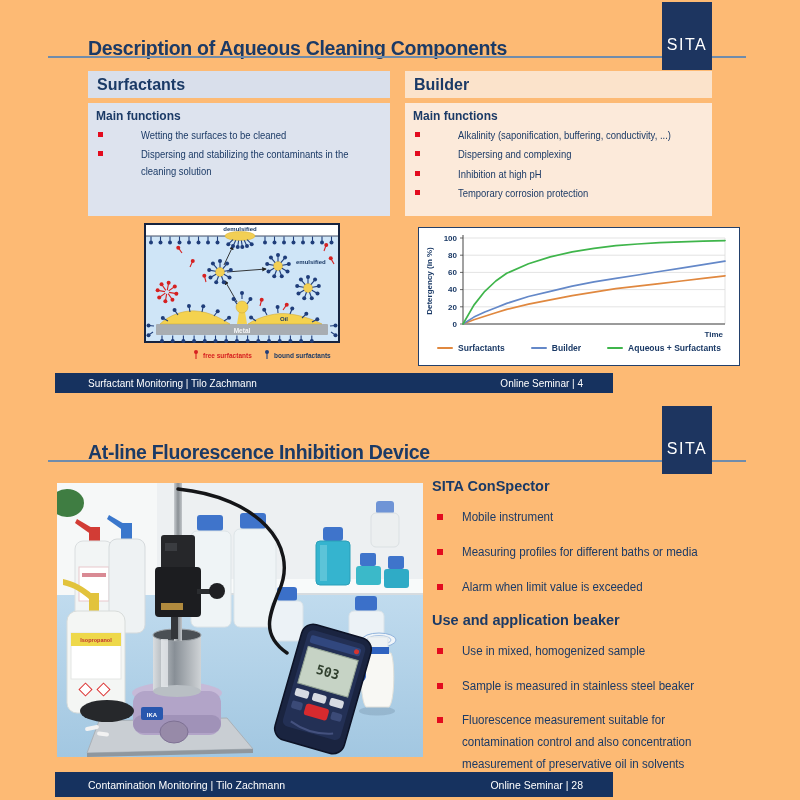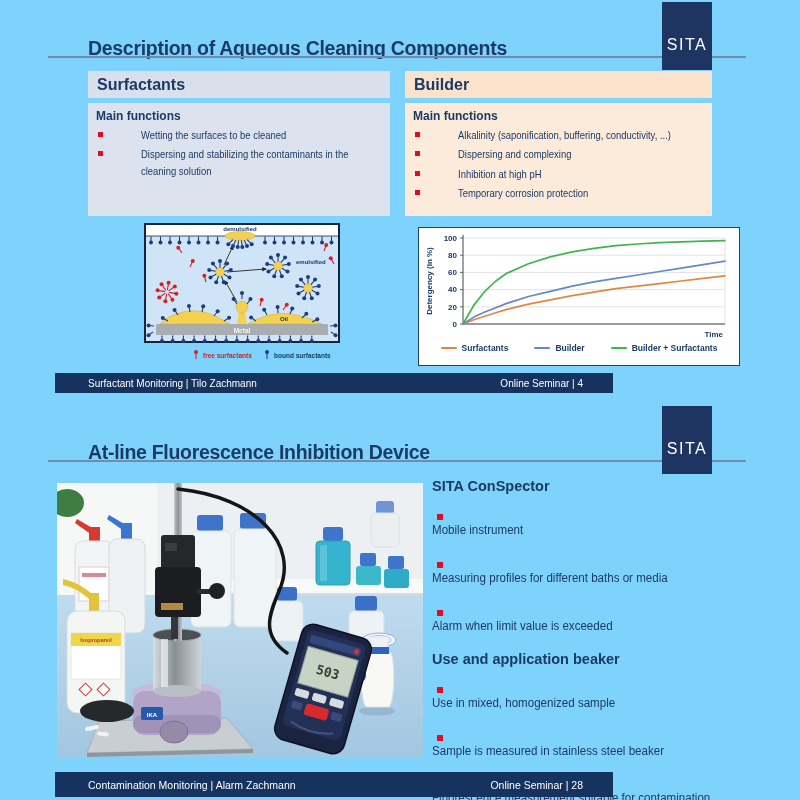--- a/index.html
+++ b/index.html
@@ -1,16 +1,16 @@
 <!DOCTYPE html>
 <html><head>
 <meta charset="utf-8">
 <style>
   html,body{margin:0;padding:0;background:#ffffff;}
-  .page{position:relative;width:800px;height:800px;background:#7dd3fc;overflow:hidden;
+  .page{position:relative;width:800px;height:800px;background:#fdba74;overflow:hidden;
         font-family:"Liberation Sans",sans-serif;color:#1b3a66;}
   .slide-title{position:absolute;left:88px;font-size:19.5px;font-weight:bold;color:#1b3a66;letter-spacing:-0.3px;white-space:nowrap;}
   #s1-title{top:24px;}
   #s2-title{top:428px;}
   .rule{position:absolute;left:48px;width:698px;height:2px;background:#708cab;}
   #s1-rule{top:56px;}
   #s2-rule{top:460px;}
   .logo{position:absolute;left:662px;width:50px;height:68px;background:#1d3560;color:#fff;
         display:flex;align-items:flex-end;justify-content:center;font-size:16px;letter-spacing:1.5px;
         padding-bottom:16px;box-sizing:border-box;}
@@ -36,21 +36,21 @@
   .chart-legend{display:flex;justify-content:center;gap:26px;font-size:8.5px;font-weight:bold;color:#1b3a66;margin-top:1px;}
   .leg-item{display:flex;align-items:center;gap:5px;}
   .leg-swatch{width:16px;height:2.5px;border-radius:1px;background:#999;}
   .footer{position:absolute;left:55px;width:558px;background:#16325f;color:#fff;display:flex;
           justify-content:space-between;align-items:center;padding:0 30px 0 33px;box-sizing:border-box;}
   #f1{top:373px;height:20px;font-size:10px;}
   #f2{top:772px;height:25px;font-size:10.5px;}
   #photo{position:absolute;left:57px;top:483px;width:366px;height:274px;overflow:hidden;background:#edf0f2;}
   #s2-col{position:absolute;left:432px;top:478px;width:313px;color:#1b3a66;}
   .s2-h{font-size:14.5px;font-weight:bold;margin:0 0 13px 0;}
-  .s2-row{display:flex;margin-bottom:13px;font-size:12.5px;line-height:1.75;flex-direction:column;}
+  .s2-row{display:flex;margin-bottom:13px;font-size:12.5px;line-height:1.75;}
   .s2-sq{flex:none;width:6px;height:6px;background:#e30b1e;margin:7px 19px 0 5px;}
   .s2-txt{display:inline-block;width:108%;transform:scaleX(.925);transform-origin:0 0;}
   .dg-lbl{font-size:6px;fill:#1b3a66;font-weight:bold;}
   .dg-lbl-w{font-size:6.5px;fill:#f4f5f6;font-weight:bold;}
   .dg-leg-free{font-size:6.5px;fill:#d62020;font-weight:bold;}
   .dg-leg-bound{font-size:6.5px;fill:#1b3a66;font-weight:bold;}
 </style>
 </head>
 <body>
 
@@ -371,21 +371,21 @@
         <div class="leg-item">
           <span class="leg-swatch" style="background: rgb(224, 136, 63);"></span>
           <span>Surfactants</span>
         </div>
         <div class="leg-item">
           <span class="leg-swatch" style="background: rgb(100, 136, 200);"></span>
           <span>Builder</span>
         </div>
         <div class="leg-item">
           <span class="leg-swatch" style="background: rgb(63, 181, 75);"></span>
-          <span>Builder + Surfactants</span>
+          <span>Aqueous + Surfactants</span>
         </div>
       </div>
     </div>
 
     <div class="footer" id="f1">
       <span>Surfactant Monitoring | Tilo Zachmann</span>
       <span>Online Seminar | 4</span>
     </div>
   </section>
 
@@ -578,17 +578,17 @@
         <span class="s2-sq"></span>
         <span class="s2-txt">Sample is measured in stainless steel beaker</span>
       </div>
       <div class="s2-row">
         <span class="s2-sq"></span>
         <span class="s2-txt">Fluorescence measurement suitable for contamination control and also concentration measurement of preservative oil in solvents</span>
       </div>
     </div>
 
     <div class="footer" id="f2">
-      <span>Contamination Monitoring | Alarm Zachmann</span>
+      <span>Contamination Monitoring | Tilo Zachmann</span>
       <span>Online Seminar | 28</span>
     </div>
   </section>
 </div>
 
 </body></html>

